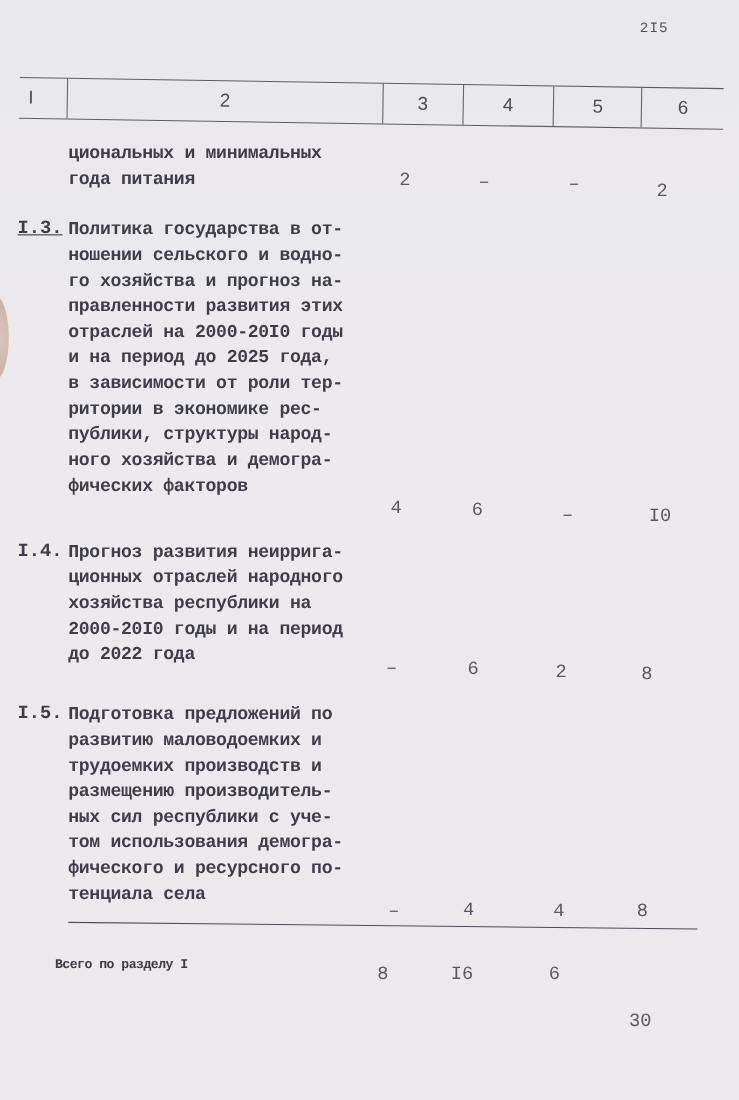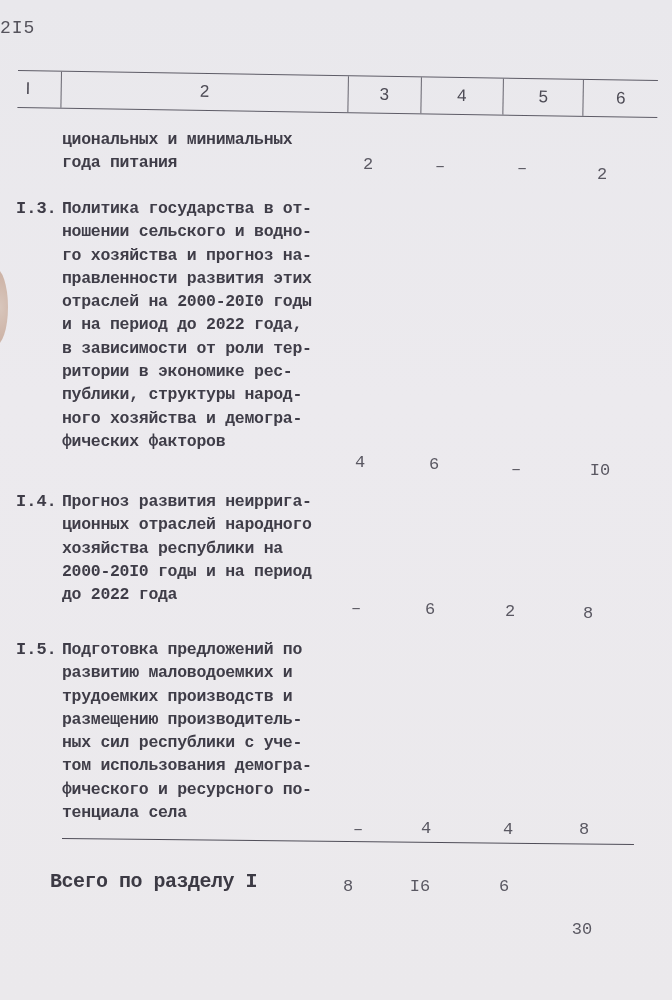--- a/index.html
+++ b/index.html
@@ -9,22 +9,22 @@
       font-family: "Liberation Mono", "DejaVu Sans Mono", monospace;
       color: #45434e;
       position: relative;
     }
     .finger {
       position: absolute; left: -18px; top: 268px; width: 26px; height: 78px;
       border-radius: 50%;
       background: radial-gradient(ellipse at 70% 50%, #d8c6bc 0%, #cdb3a6 60%, rgba(205,179,166,0) 100%);
     }
     .page-number {
-      position: absolute; top: 18px; left: 0; width: 608px; text-align: left;
-      font-size: 18px; color: #55535c; letter-spacing: 1px;
+      position: absolute; top: 18px; left: 0; width: 608px; text-align: right;
+      font-size: 13px; color: #55535c; letter-spacing: 1px;
     }
     .header-table {
       position: absolute; top: 70px; left: 18px; width: 640px; height: 36px;
       transform: rotate(0.9deg); transform-origin: left top;
       border-top: 1.5px solid #5d5b66; border-bottom: 1.5px solid #5d5b66;
       display: flex;
     }
     .hcell {
       border-right: 1px solid #66646e; display: flex; align-items: center; justify-content: center;
       font-size: 17px; color: #4d4b55; font-family: "Liberation Sans", sans-serif;
@@ -50,21 +50,21 @@
       letter-spacing: -0.3px;
     }
     .val {
       position: absolute; font-size: 17px; color: #5a5862; font-family: "Liberation Mono", monospace;
       text-align: center; width: 40px;
     }
     .rule {
       position: absolute; height: 0; border-top: 1.6px solid #4f4d58;
     }
     .total-label {
-      position: absolute; left: 50px; font-size: 20px; font-weight: bold; color: #3c3a44;
+      position: absolute; left: 50px; font-size: 12px; font-weight: bold; color: #3c3a44;
       font-family: "Liberation Mono", monospace; letter-spacing: -0.5px;
     }
   </style>
 </head>
 <body>
 
 <div class="finger"></div>
 
 <div class="page-number">2I5</div>
 
@@ -80,27 +80,27 @@
 <div class="row" style="top:128px;">
   <div class="text">циональных и минимальных
 года питания</div>
   <div class="val" style="left:348px; top:27px;">2</div>
   <div class="val" style="left:420px; top:29px;">–</div>
   <div class="val" style="left:502px; top:31px;">–</div>
   <div class="val" style="left:582px; top:37px;">2</div>
 </div>
 
 <div class="row" style="top:197px;">
-  <div class="num" style="top:2px;">I.3.</div>
+  <div class="num" style="top:2px;text-decoration:underline;">I.3.</div>
   <div class="text">Политика государства в от-
 ношении сельского и водно-
 го хозяйства и прогноз на-
 правленности развития этих
 отраслей на 2000-20I0 годы
-и на период до 2022 года,
+и на период до 2025 года,
 в зависимости от роли тер-
 ритории в экономике рес-
 публики, структуры народ-
 ного хозяйства и демогра-
 фических факторов</div>
   <div class="val" style="left:340px; top:256px;">4</div>
   <div class="val" style="left:414px; top:258px;">6</div>
   <div class="val" style="left:496px; top:263px;">–</div>
   <div class="val" style="left:580px; top:264px;text-align:center;">I0</div>
 </div>

